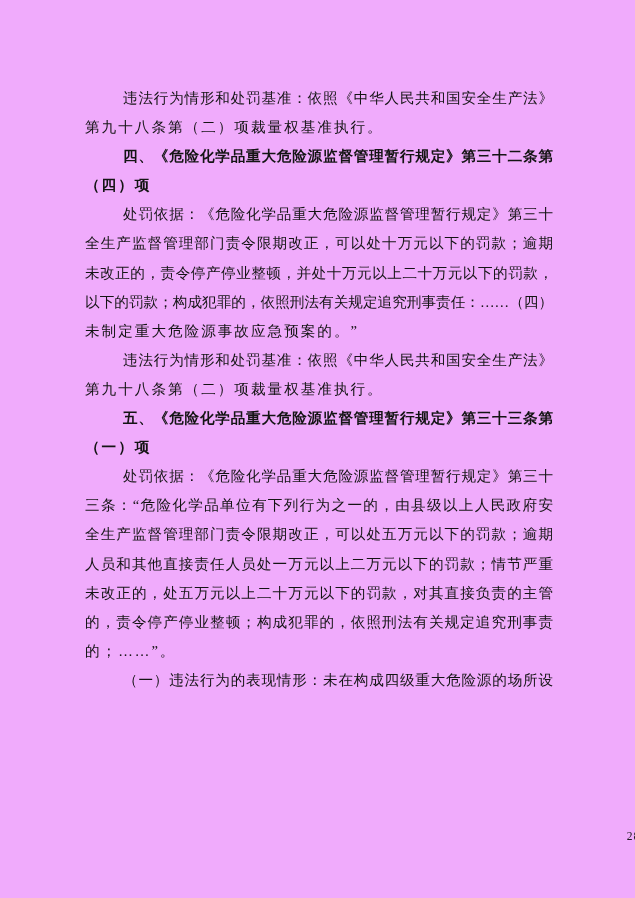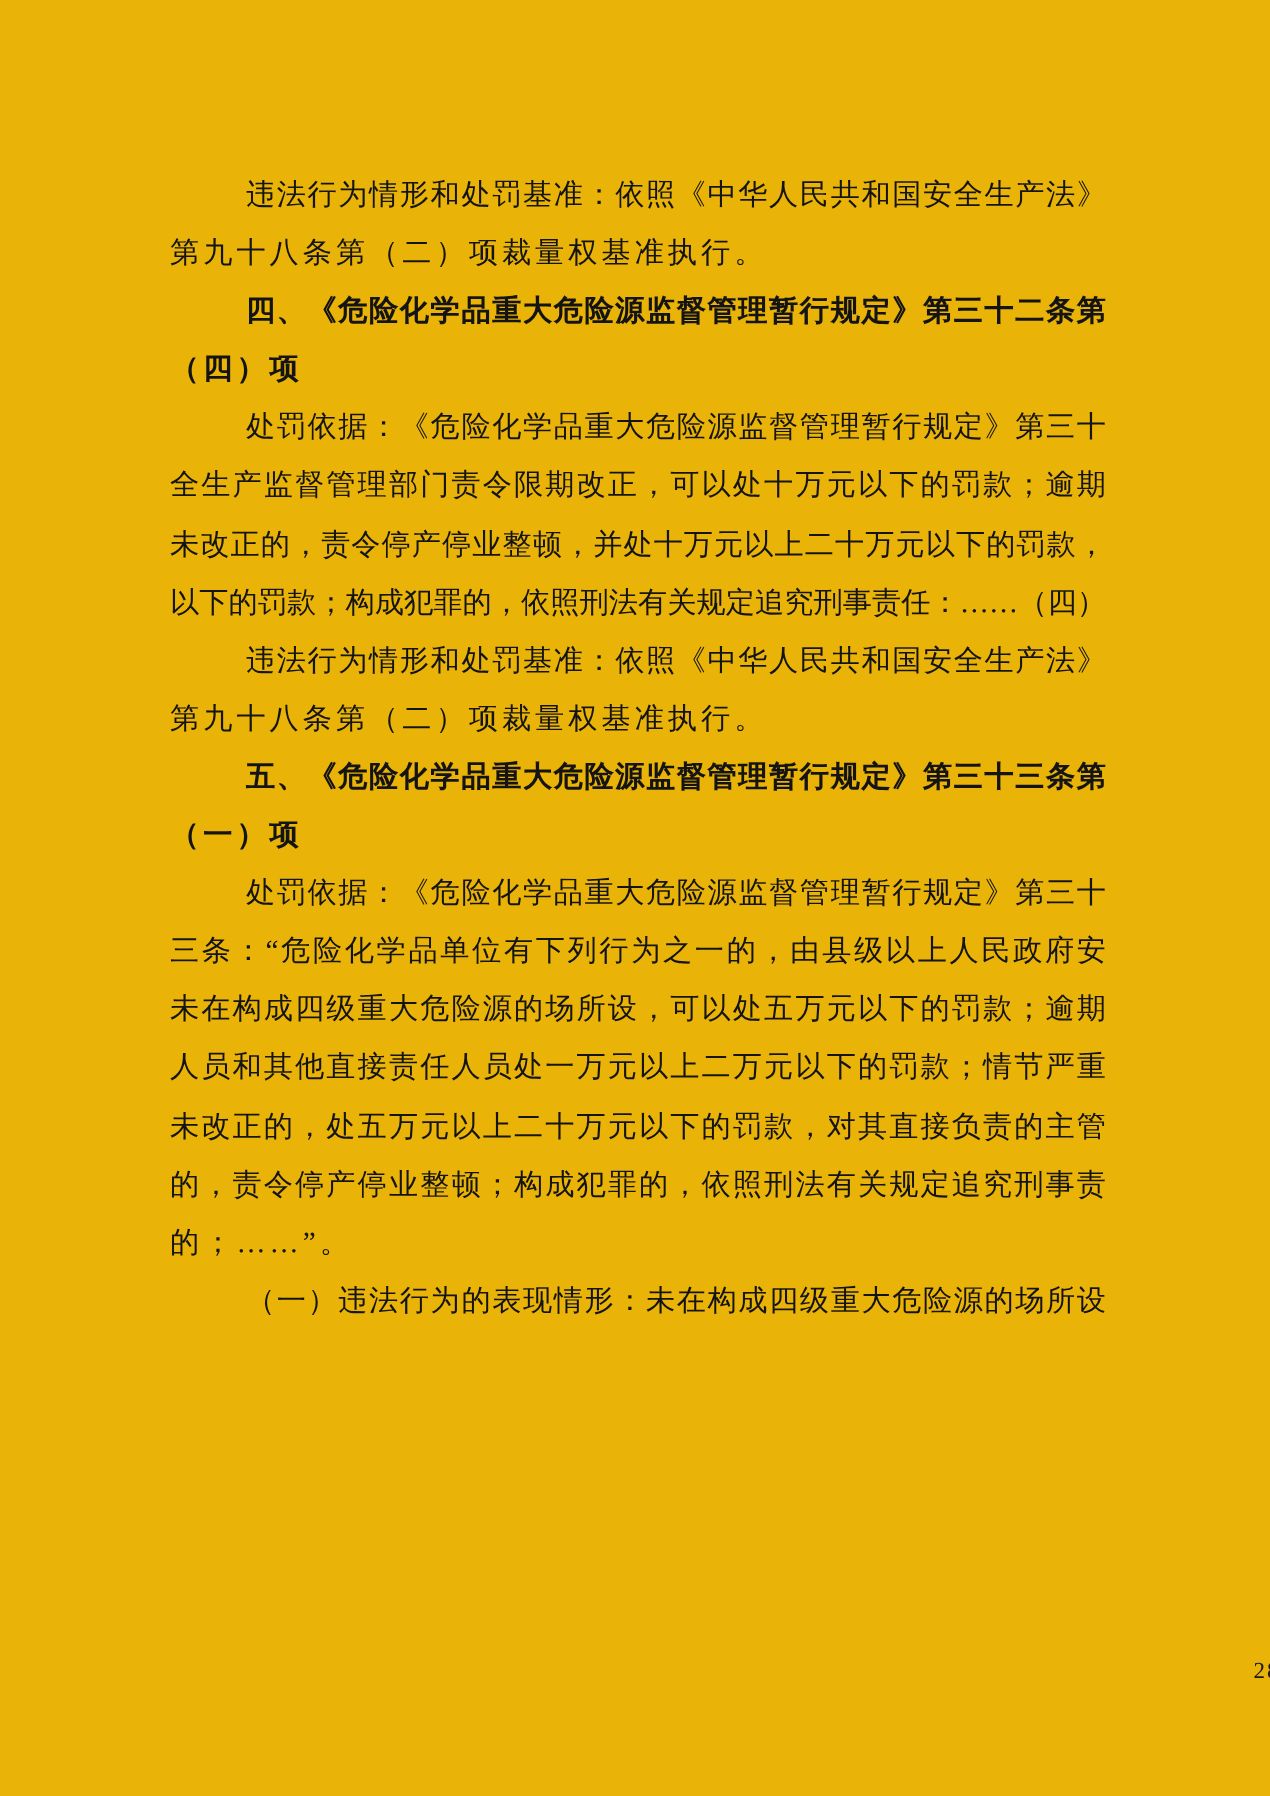--- a/index.html
+++ b/index.html
@@ -11,21 +11,21 @@
     position: relative;
     width: 635px;
     height: 898px;
     overflow: hidden;
     font-family: "Liberation Serif", "DejaVu Serif", serif;
     color: #141414;
   }
   .page {
     position: absolute;
     inset: 0;
-    background: #eab308;
+    background: #f0abfc;
   }
   .textblock {
     position: absolute;
     left: 85px;
     top: 84px;
     width: 468px;
   }
   .line {
     font-size: 14.6px;
     line-height: 29.1px;
@@ -61,27 +61,28 @@
 <div class="page">
   <div class="textblock">
     <div class="line indent fill">违法行为情形和处罚基准：依照《中华人民共和国安全生产法》</div>
     <div class="line loose">第九十八条第（二）项裁量权基准执行。</div>
     <div class="line indent fill bold">四、《危险化学品重大危险源监督管理暂行规定》第三十二条第</div>
     <div class="line bold loose">（四）项</div>
     <div class="line indent fill">处罚依据：《危险化学品重大危险源监督管理暂行规定》第三十</div>
     <div class="line fill">全生产监督管理部门责令限期改正，可以处十万元以下的罚款；逾期</div>
     <div class="line fill">未改正的，责令停产停业整顿，并处十万元以上二十万元以下的罚款，</div>
     <div class="line fill">以下的罚款；构成犯罪的，依照刑法有关规定追究刑事责任：……（四）</div>
+    <div class="line loose">未制定重大危险源事故应急预案的。”</div>
     <div class="line indent fill">违法行为情形和处罚基准：依照《中华人民共和国安全生产法》</div>
     <div class="line loose">第九十八条第（二）项裁量权基准执行。</div>
     <div class="line indent fill bold">五、《危险化学品重大危险源监督管理暂行规定》第三十三条第</div>
     <div class="line bold loose">（一）项</div>
     <div class="line indent fill">处罚依据：《危险化学品重大危险源监督管理暂行规定》第三十</div>
     <div class="line fill">三条：“危险化学品单位有下列行为之一的，由县级以上人民政府安</div>
-    <div class="line fill">未在构成四级重大危险源的场所设，可以处五万元以下的罚款；逾期</div>
+    <div class="line fill">全生产监督管理部门责令限期改正，可以处五万元以下的罚款；逾期</div>
     <div class="line fill">人员和其他直接责任人员处一万元以上二万元以下的罚款；情节严重</div>
     <div class="line fill">未改正的，处五万元以上二十万元以下的罚款，对其直接负责的主管</div>
     <div class="line fill">的，责令停产停业整顿；构成犯罪的，依照刑法有关规定追究刑事责</div>
     <div class="line loose">的；……”。</div>
     <div class="line indent fill">（一）违法行为的表现情形：未在构成四级重大危险源的场所设</div>
   </div>
 
   <div class="pagenum">281</div>
 </div>
 

